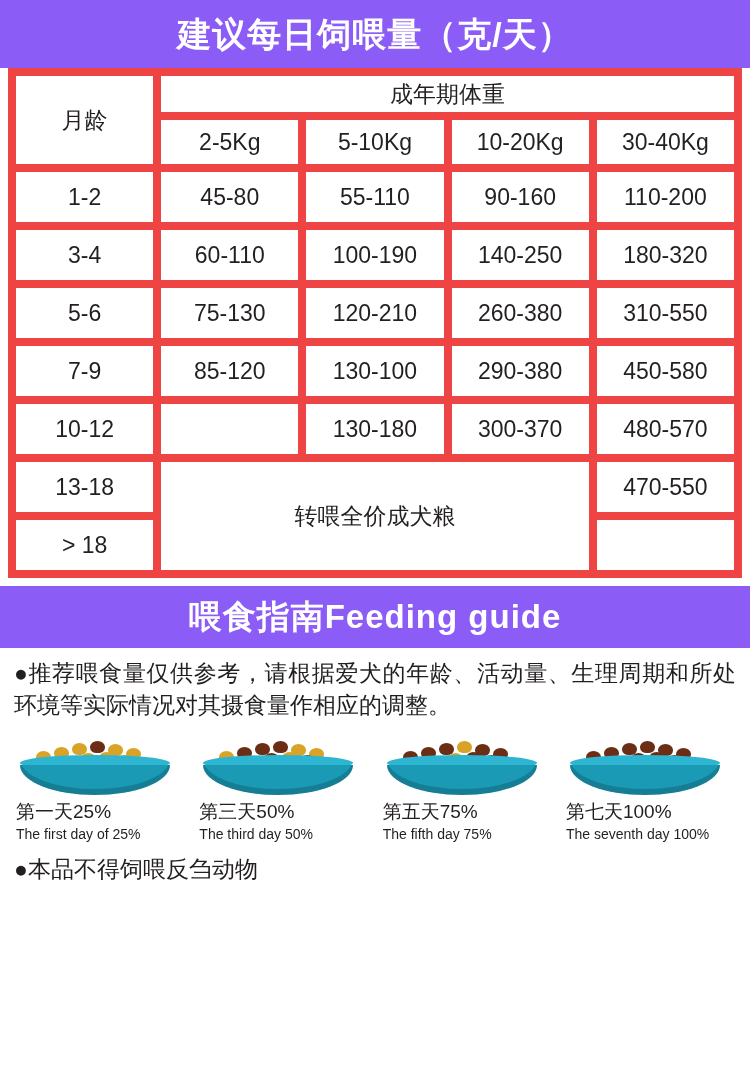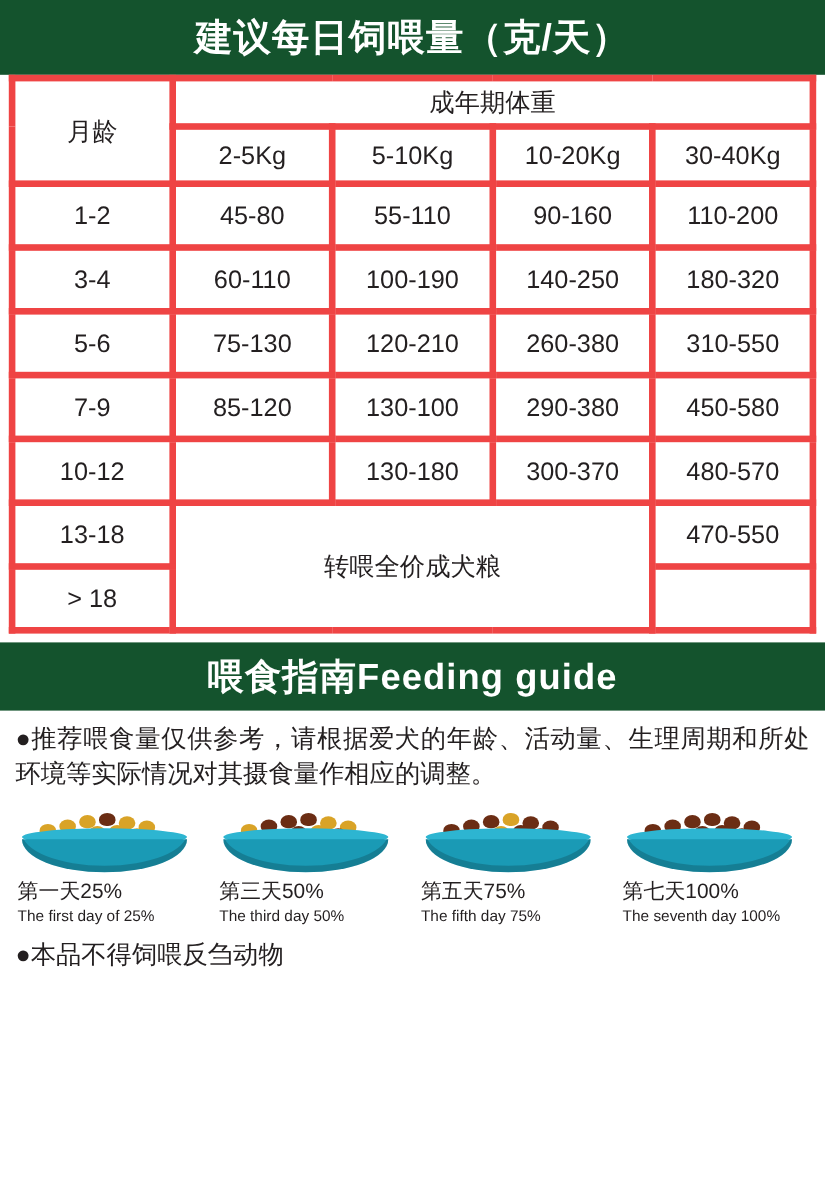--- a/index.html
+++ b/index.html
@@ -15,21 +15,21 @@
     overflow: hidden;
   }
   .page {
     position: relative;
     width: 750px;
     height: 1074px;
   }
 
   
   .banner {
-    background: #14532d;
+    background: #8b5cf6;
     color: #ffffff;
     text-align: center;
     font-weight: bold;
     letter-spacing: 1px;
   }
   .banner-1 {
     height: 68px;
     line-height: 68px;
     font-size: 34px;
   }
@@ -44,21 +44,21 @@
   .table-wrap {
     padding: 0 8px;
   }
   table.feed {
     width: 734px;
     border-collapse: collapse;
     table-layout: fixed;
     margin: 0 auto;
   }
   table.feed td, table.feed th {
-    border: 6px solid #ef4444;
+    border: 8px solid #ef4444;
     text-align: center;
     font-weight: normal;
     font-size: 23px;
     color: #231f20;
     padding: 0;
     height: 58px;
   }
   table.feed .hdr-age {
     font-size: 23px;
   }

